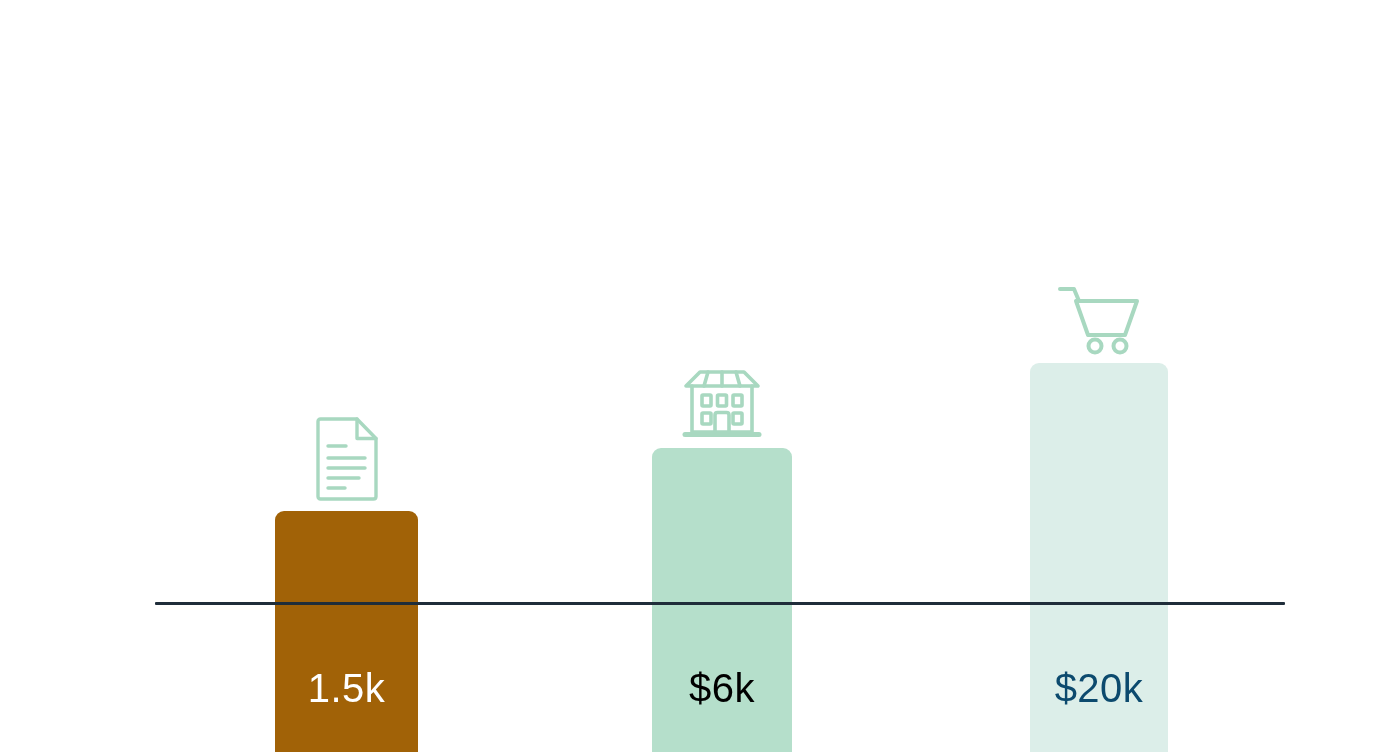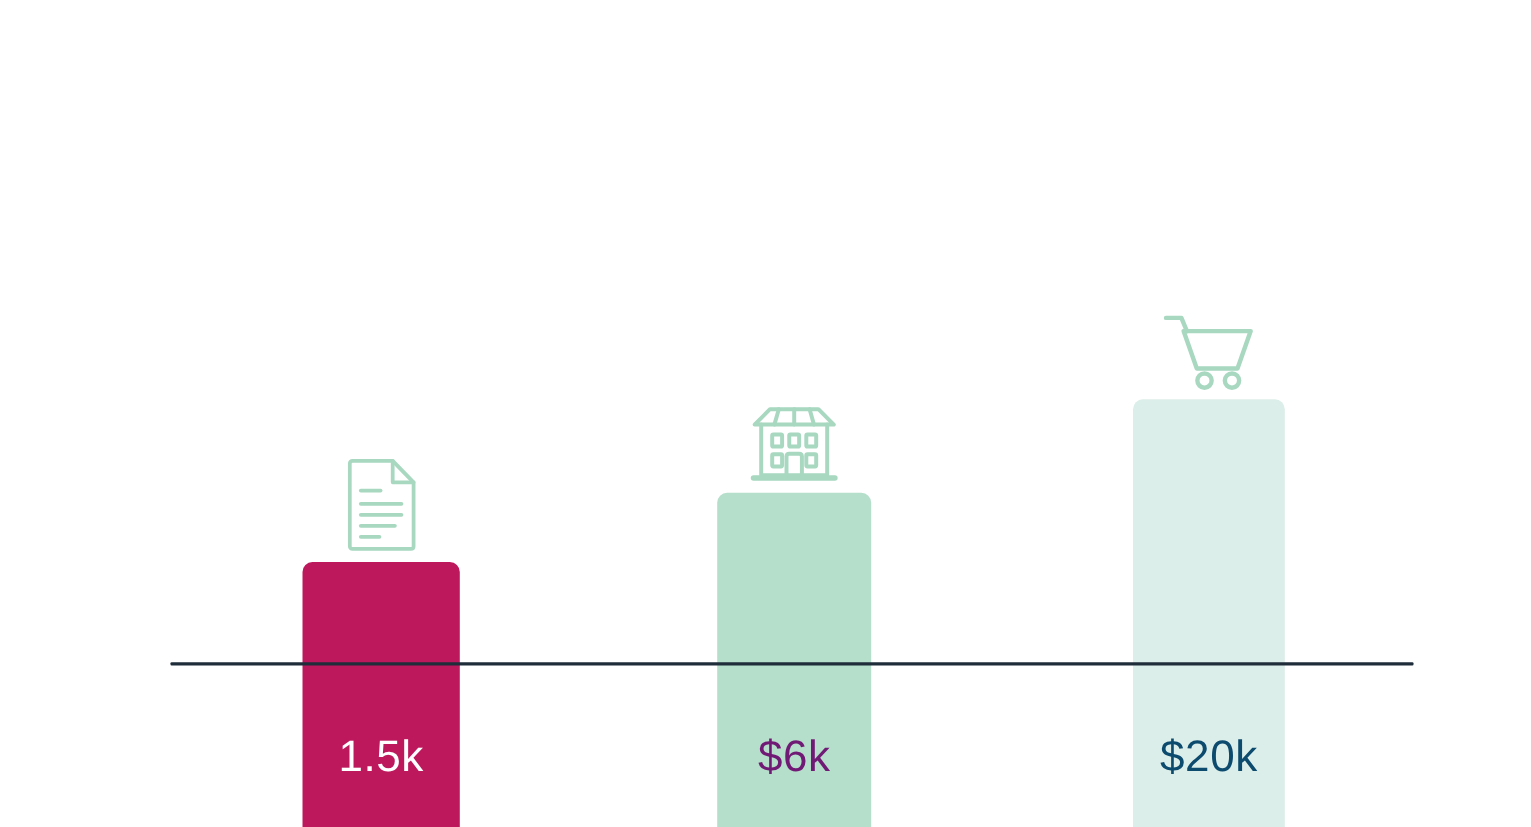--- a/index.html
+++ b/index.html
@@ -94,21 +94,21 @@
         <path d="M3 5.5 C3 4 4 3 5.5 3 L42 3 L61 22.5 L61 80.5 C61 82 60 83 58.5 83 L5.5 83 C4 83 3 82 3 80.5 Z"></path>
         <path d="M42 3 L42 22.5 L61 22.5"></path>
         <line x1="13" y1="30" x2="31" y2="30"></line>
         <line x1="13" y1="42" x2="50" y2="42"></line>
         <line x1="13" y1="52" x2="50" y2="52"></line>
         <line x1="13" y1="62" x2="44" y2="62"></line>
         <line x1="13" y1="72" x2="30" y2="72"></line>
       </svg>
     </span>
 
-    <div class="bar" id="bar-invoices" style="background: #be185d;">
+    <div class="bar" id="bar-invoices" style="background: #a16207;">
       <span class="bar-value" style="color: rgb(255, 255, 255);">1.5k</span>
     </div>
   </div>
 
   <div class="bar-group" id="group-storefront">
 
     <span class="bar-icon" id="icon-storefront">
       <svg class="icon-svg" width="80" height="72" viewBox="0 0 80 72" fill="none" stroke="#a8d8c0" stroke-width="3.6" stroke-linecap="round" stroke-linejoin="round">
 
         <path d="M4 18 L18 4 L62 4 L76 18 Z"></path>
@@ -125,21 +125,21 @@
         <rect x="51" y="27" width="9" height="11" rx="1"></rect>
 
         <rect x="20" y="45" width="9" height="11" rx="1"></rect>
         <rect x="51" y="45" width="9" height="11" rx="1"></rect>
 
         <path d="M33 64 L33 47 C33 45.5 34 44.5 35.5 44.5 L44.5 44.5 C46 44.5 47 45.5 47 47 L47 64"></path>
       </svg>
     </span>
 
     <div class="bar" id="bar-storefront" style="background: rgb(181, 223, 203);">
-      <span class="bar-value" style="color: #701a75;">$6k</span>
+      <span class="bar-value" style="color: #000000;">$6k</span>
     </div>
   </div>
 
   <div class="bar-group" id="group-orders">
 
     <span class="bar-icon" id="icon-orders">
       <svg class="icon-svg" width="84" height="70" viewBox="0 0 84 70" fill="none" stroke="#a8d8c0" stroke-width="4" stroke-linecap="round" stroke-linejoin="round">
 
         <path d="M3 5 L17 5 L22 17"></path>
 

